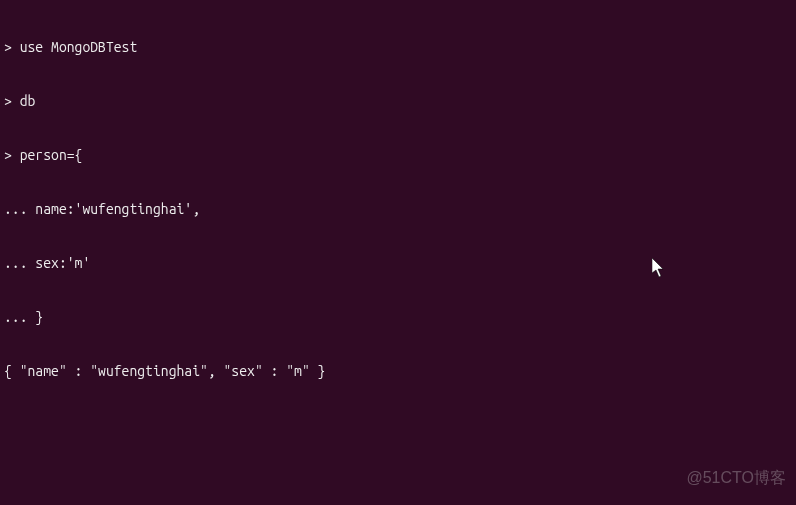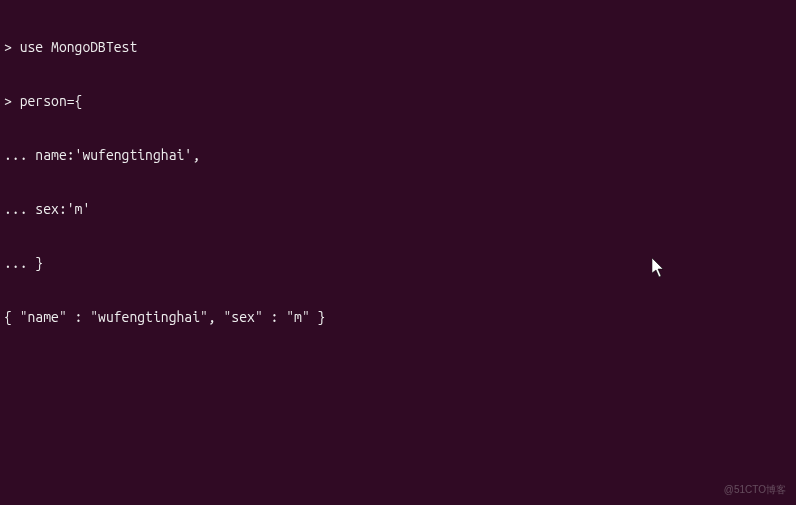--- a/index.html
+++ b/index.html
@@ -30,31 +30,32 @@
     .mouse-pointer {
       position: absolute;
       left: 652px;
       top: 258px;
       color: #ffffff;
       pointer-events: none;
     }
     .watermark {
       position: absolute;
       right: 10px;
-      bottom: 6px;
+      bottom: 18px;
       color: rgba(200, 200, 200, 0.35);
-      font-size: 10px;
+      font-size: 16px;
       font-family: sans-serif;
     }
   </style>
 </head>
 <body>
 
 <div class="terminal">
   <span class="line">&gt; use MongoDBTest</span>
+  <span class="line">&gt; db</span>
   <span class="line">&gt; person={</span>
   <span class="line">... name:'wufengtinghai',</span>
   <span class="line">... sex:'m'</span>
   <span class="line">... }</span>
   <span class="line">{ "name" : "wufengtinghai", "sex" : "m" }</span>
   
   
   
   
   

